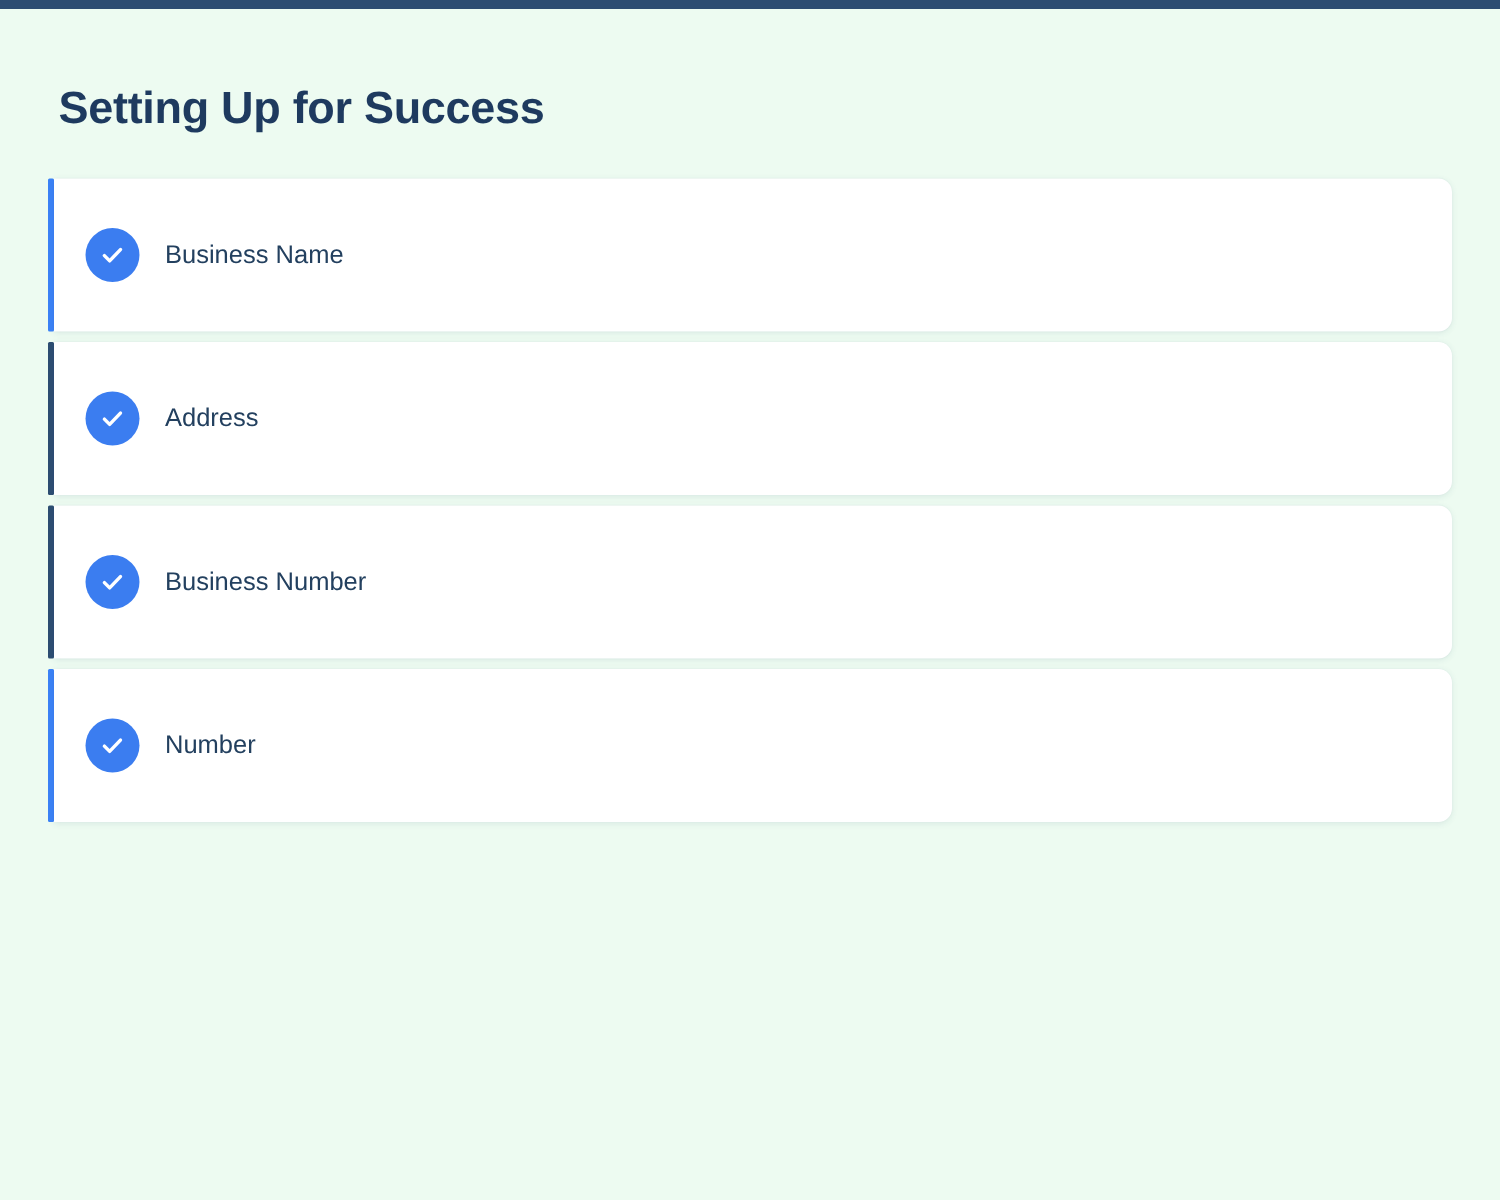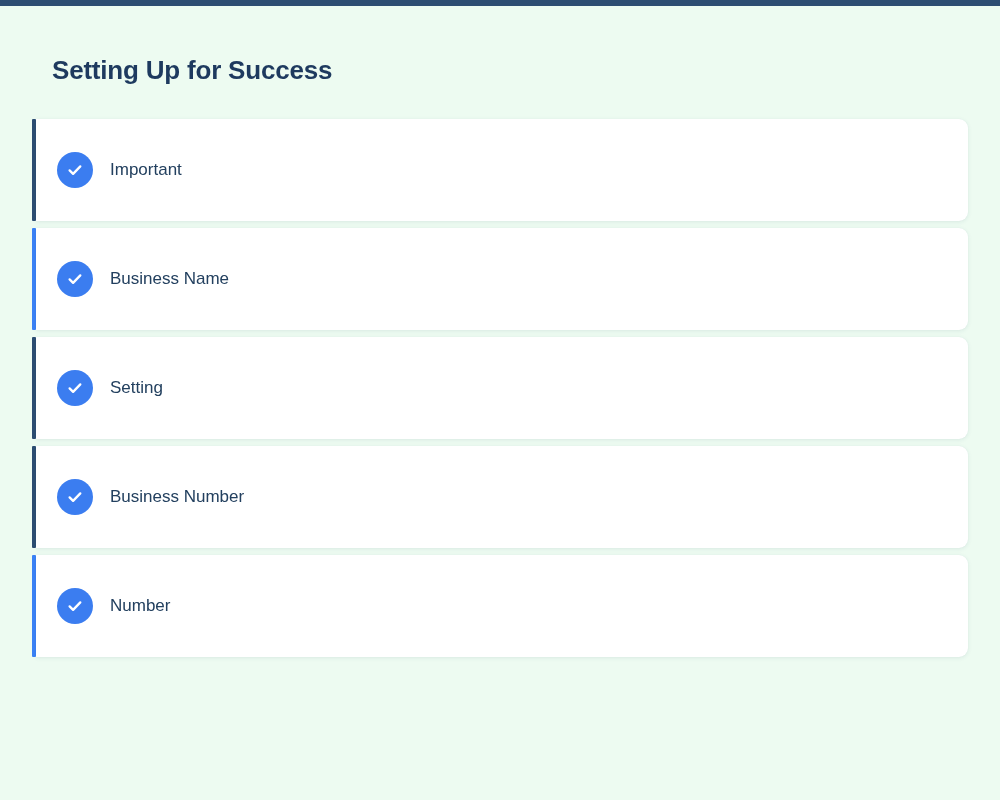--- a/index.html
+++ b/index.html
@@ -20,22 +20,22 @@
     position: absolute;
     top: 0;
     left: 0;
     width: 1000px;
     height: 6px;
     background: #2d4d72;
   }
   #page-title {
     position: absolute;
     top: 33px;
-    left: 52px;
-    font-size: 26px;
+    left: 39px;
+    font-size: 30px;
     font-weight: bold;
     color: #1e3a5f;
     letter-spacing: -0.2px;
     line-height: 40px;
     white-space: nowrap;
   }
   #checklist {
     position: absolute;
     top: 119px;
     left: 32px;
@@ -85,31 +85,20 @@
 </style>
 </head>
 <body>
 
 <div id="top-accent-bar"></div>
 
 <h1 id="page-title">Setting Up for Success</h1>
 
 <div id="checklist">
 
-  <div class="checklist-row">
-    <div class="row-accent dark"></div>
-    <div class="row-card">
-      <span class="check-badge">
-        <svg width="20" height="20" viewBox="0 0 20 20" aria-hidden="true">
-          <path d="M4.6 10.4 L8.1 13.9 L15.3 6.4" fill="none" stroke="#ffffff" stroke-width="2.3" stroke-linecap="round" stroke-linejoin="round"></path>
-        </svg>
-      </span>
-      <span class="row-label">Important</span>
-    </div>
-  </div>
 
   <div class="checklist-row">
     <div class="row-accent blue"></div>
     <div class="row-card">
       <span class="check-badge">
         <svg width="20" height="20" viewBox="0 0 20 20" aria-hidden="true">
           <path d="M4.6 10.4 L8.1 13.9 L15.3 6.4" fill="none" stroke="#ffffff" stroke-width="2.3" stroke-linecap="round" stroke-linejoin="round"></path>
         </svg>
       </span>
       <span class="row-label">Business Name</span>
@@ -117,21 +106,21 @@
   </div>
 
   <div class="checklist-row">
     <div class="row-accent dark"></div>
     <div class="row-card">
       <span class="check-badge">
         <svg width="20" height="20" viewBox="0 0 20 20" aria-hidden="true">
           <path d="M4.6 10.4 L8.1 13.9 L15.3 6.4" fill="none" stroke="#ffffff" stroke-width="2.3" stroke-linecap="round" stroke-linejoin="round"></path>
         </svg>
       </span>
-      <span class="row-label">Setting</span>
+      <span class="row-label">Address</span>
     </div>
   </div>
 
 
   <div class="checklist-row">
     <div class="row-accent dark"></div>
     <div class="row-card">
       <span class="check-badge">
         <svg width="20" height="20" viewBox="0 0 20 20" aria-hidden="true">
           <path d="M4.6 10.4 L8.1 13.9 L15.3 6.4" fill="none" stroke="#ffffff" stroke-width="2.3" stroke-linecap="round" stroke-linejoin="round"></path>

